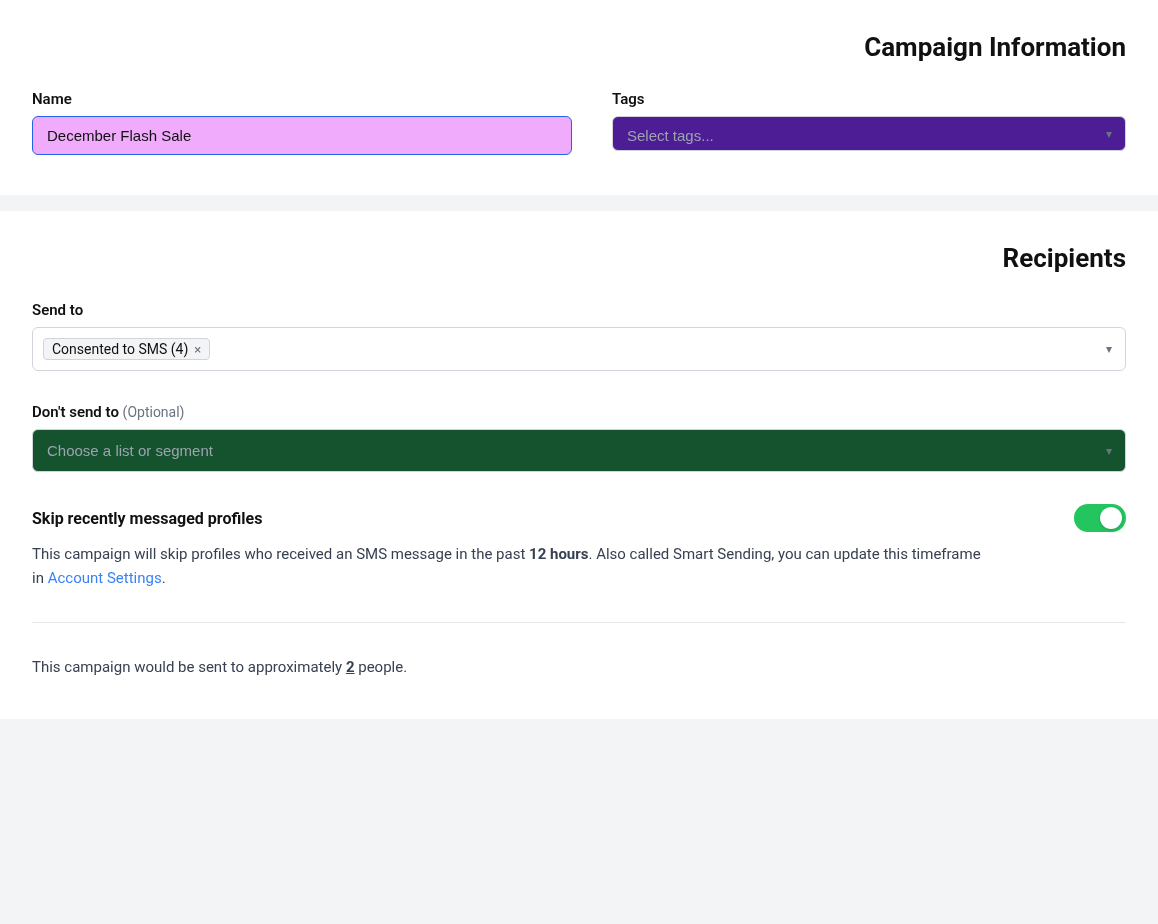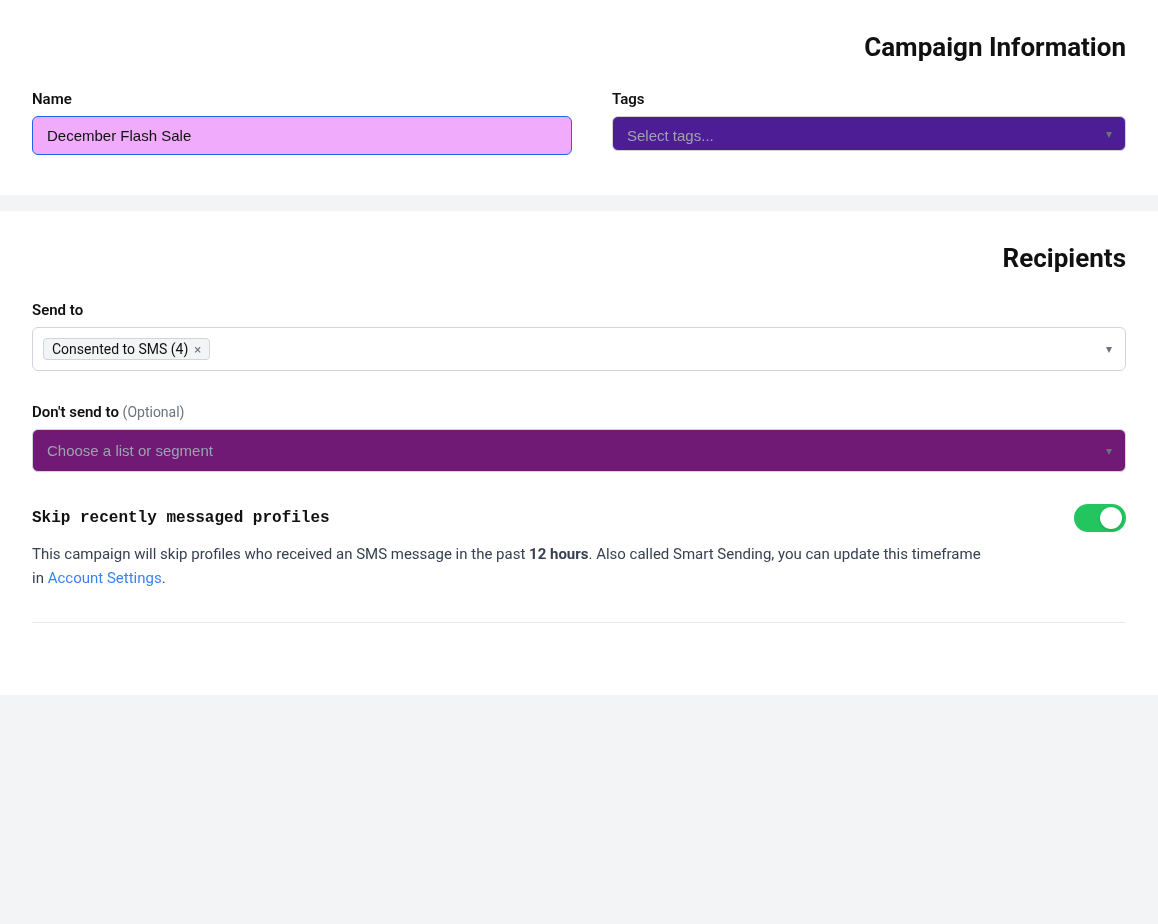--- a/index.html
+++ b/index.html
@@ -157,42 +157,41 @@
       position: relative;
       margin-bottom: 32px;
     }
 
     .dont-send-select {
       width: 100%;
       padding: 12px 40px 12px 14px;
       font-size: 15px;
       border: 1.5px solid #d1d5db;
       border-radius: 6px;
-      background: #701a75;
+      background: #14532d;
       color: #9ca3af;
       appearance: none;
       cursor: pointer;
     }
 
     .skip-section {
       margin-bottom: 24px;
     }
 
     .skip-header {
       display: flex;
       align-items: center;
       justify-content: space-between;
       margin-bottom: 10px;
     }
 
     .skip-title {
       font-size: 16px;
       font-weight: 700;
       color: #111111;
-      font-family: Liberation Mono, monospace;
     }
 
     .skip-description {
       font-size: 15px;
       color: #374151;
       line-height: 1.6;
       max-width: 950px;
     }
 
     .skip-description strong {
@@ -345,14 +344,17 @@
       </div>
     </div>
     <p class="skip-description">
       <span>This campaign will skip profiles who received an SMS message in the past </span><strong>12 hours</strong><span>. Also called Smart Sending, you can update this timeframe in </span><a href="#">Account Settings</a><span>.</span>
     </p>
   </div>
 
   <div class="section-divider-inner"></div>
 
   <div class="estimated-section">
+    <p class="estimated-text">
+      <span>This campaign would be sent to approximately </span><strong>2</strong><span> people.</span>
+    </p>
   </div>
 </div>
 
 </body></html>

